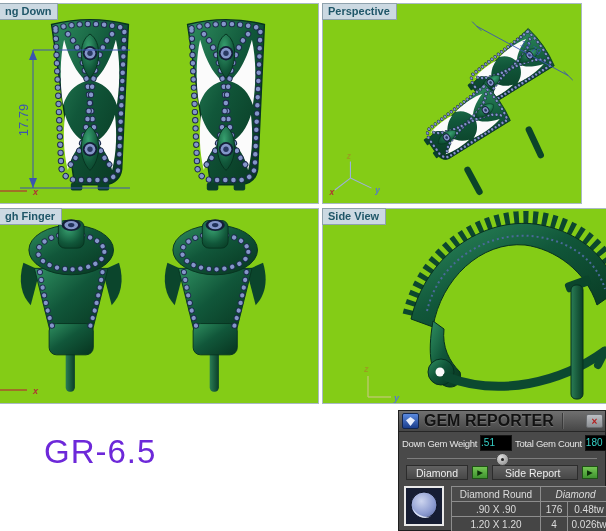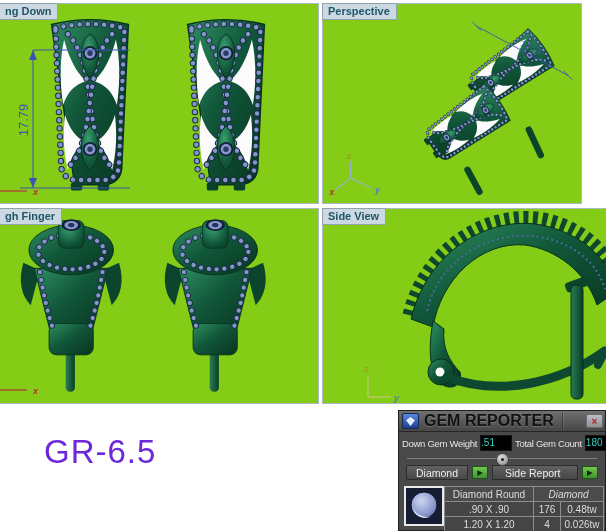--- a/index.html
+++ b/index.html
@@ -63,21 +63,21 @@
   .pr-div{position:relative;height:0;border-top:1px solid #7e7e7e;margin:5px 8px 0 8px;}
   .pr-knob{position:absolute;left:50%;top:-6px;margin-left:-6px;width:11px;height:11px;border-radius:50%;
     background:radial-gradient(circle at 35% 30%,#dedede,#868686);border:1px solid #474747;}
   .pr-knob::after{content:"";position:absolute;left:3.5px;top:3.5px;width:3px;height:3px;border-radius:50%;background:#222;}
   .pr-actions{display:flex;align-items:center;height:19px;margin-top:4px;padding:0 7px;gap:4px;}
   .pr-btn{background:linear-gradient(#616161,#474747);border:1px solid #2c2c2c;color:#ededed;
     font-size:10.5px;height:15px;line-height:12px;padding:0 9px;font-family:"Liberation Sans",sans-serif;}
   .pr-btn.save{flex:1;text-align:left;padding-left:12px;}
   .pr-go{width:16px;height:13px;background:linear-gradient(#74c653,#3f9330);border:1px solid #1f5216;
     color:#0b2e08;font-size:7.5px;line-height:10px;text-align:center;padding:0;flex:0 0 auto;}
-  .pr-grid{display:flex;margin-top:4px;padding-left:5px;gap:0;align-items:flex-start;}
+  .pr-grid{display:flex;margin-top:4px;padding-left:5px;gap:7px;align-items:flex-start;}
   .pr-thumb{width:40px;height:40px;border:2px solid #e8e8e8;background:#161d33;box-sizing:border-box;flex:0 0 auto;}
   .pr-table{display:grid;grid-template-columns:88px 26px 42px;grid-auto-rows:14px;
     gap:1px;background:#8d8d8d;border:1px solid #8d8d8d;font-size:10px;color:#dcdcdc;flex:0 0 auto;}
   .pr-cell{background:#454545;display:flex;align-items:center;justify-content:center;white-space:nowrap;}
   .pr-cell.hdr{background:#4b4b4b;}
   .pr-cell.span2{grid-column:2/4;font-style:italic;}
 </style>
 </head>
 <body>
 

